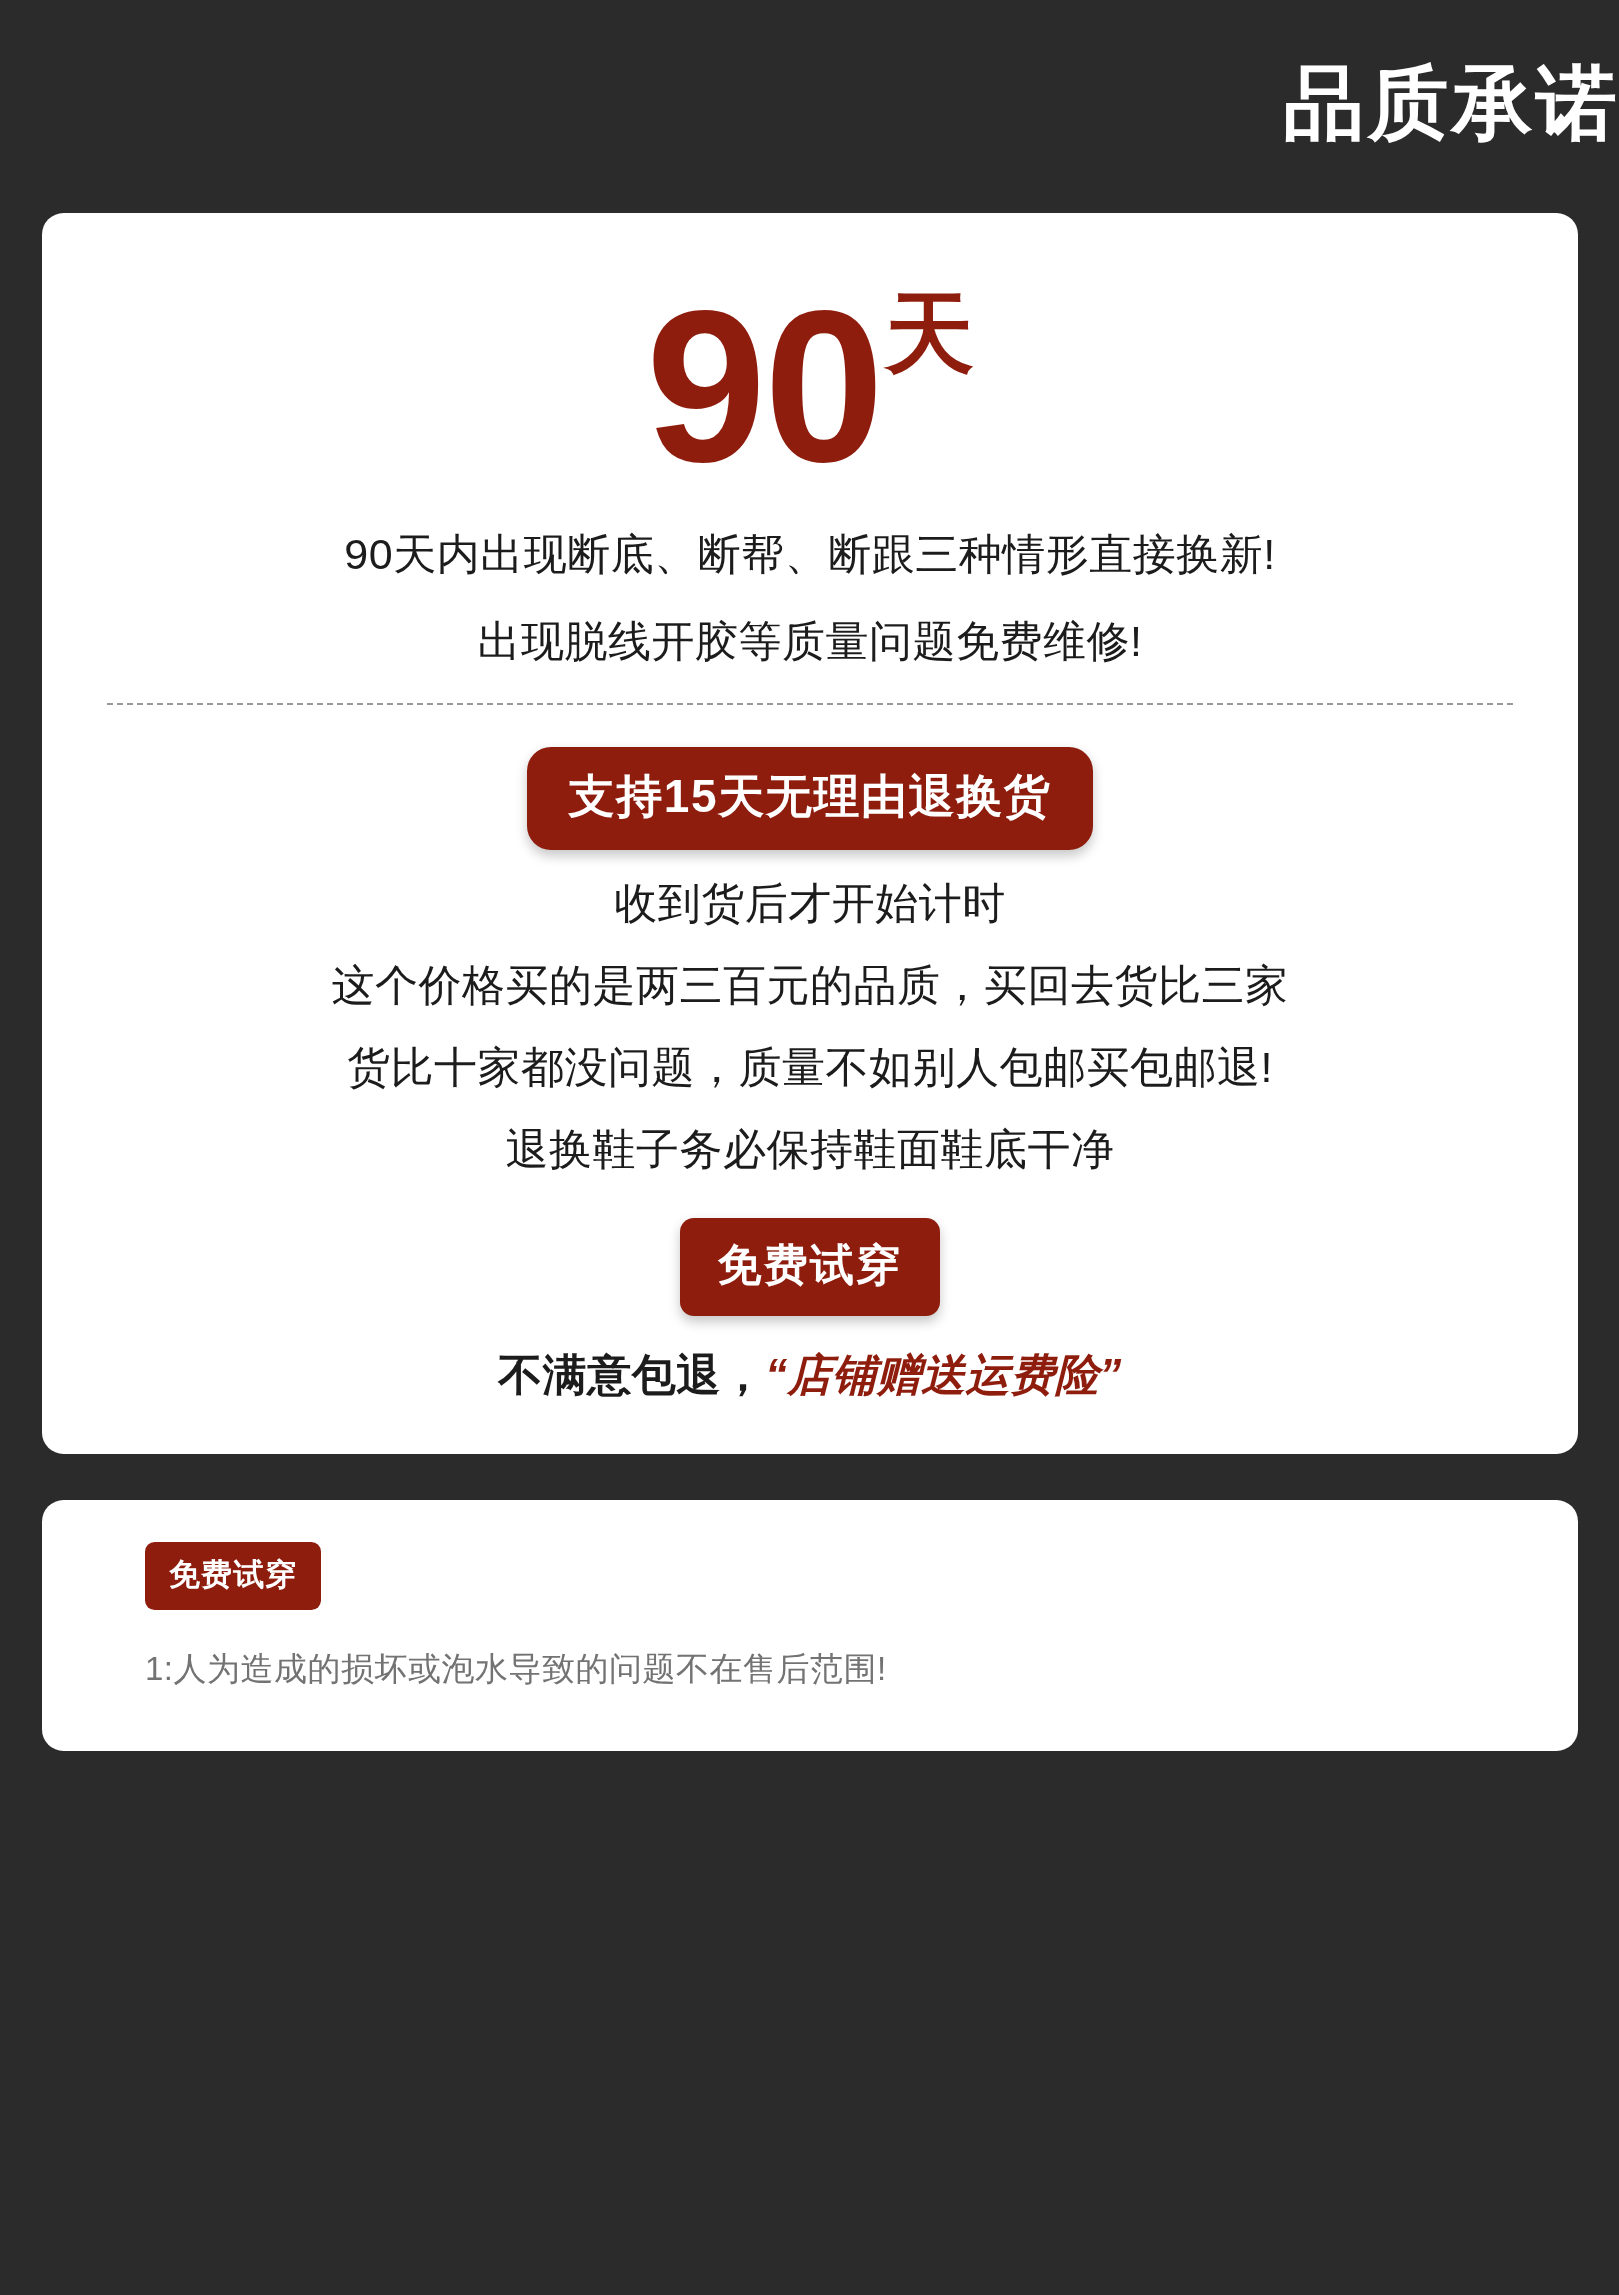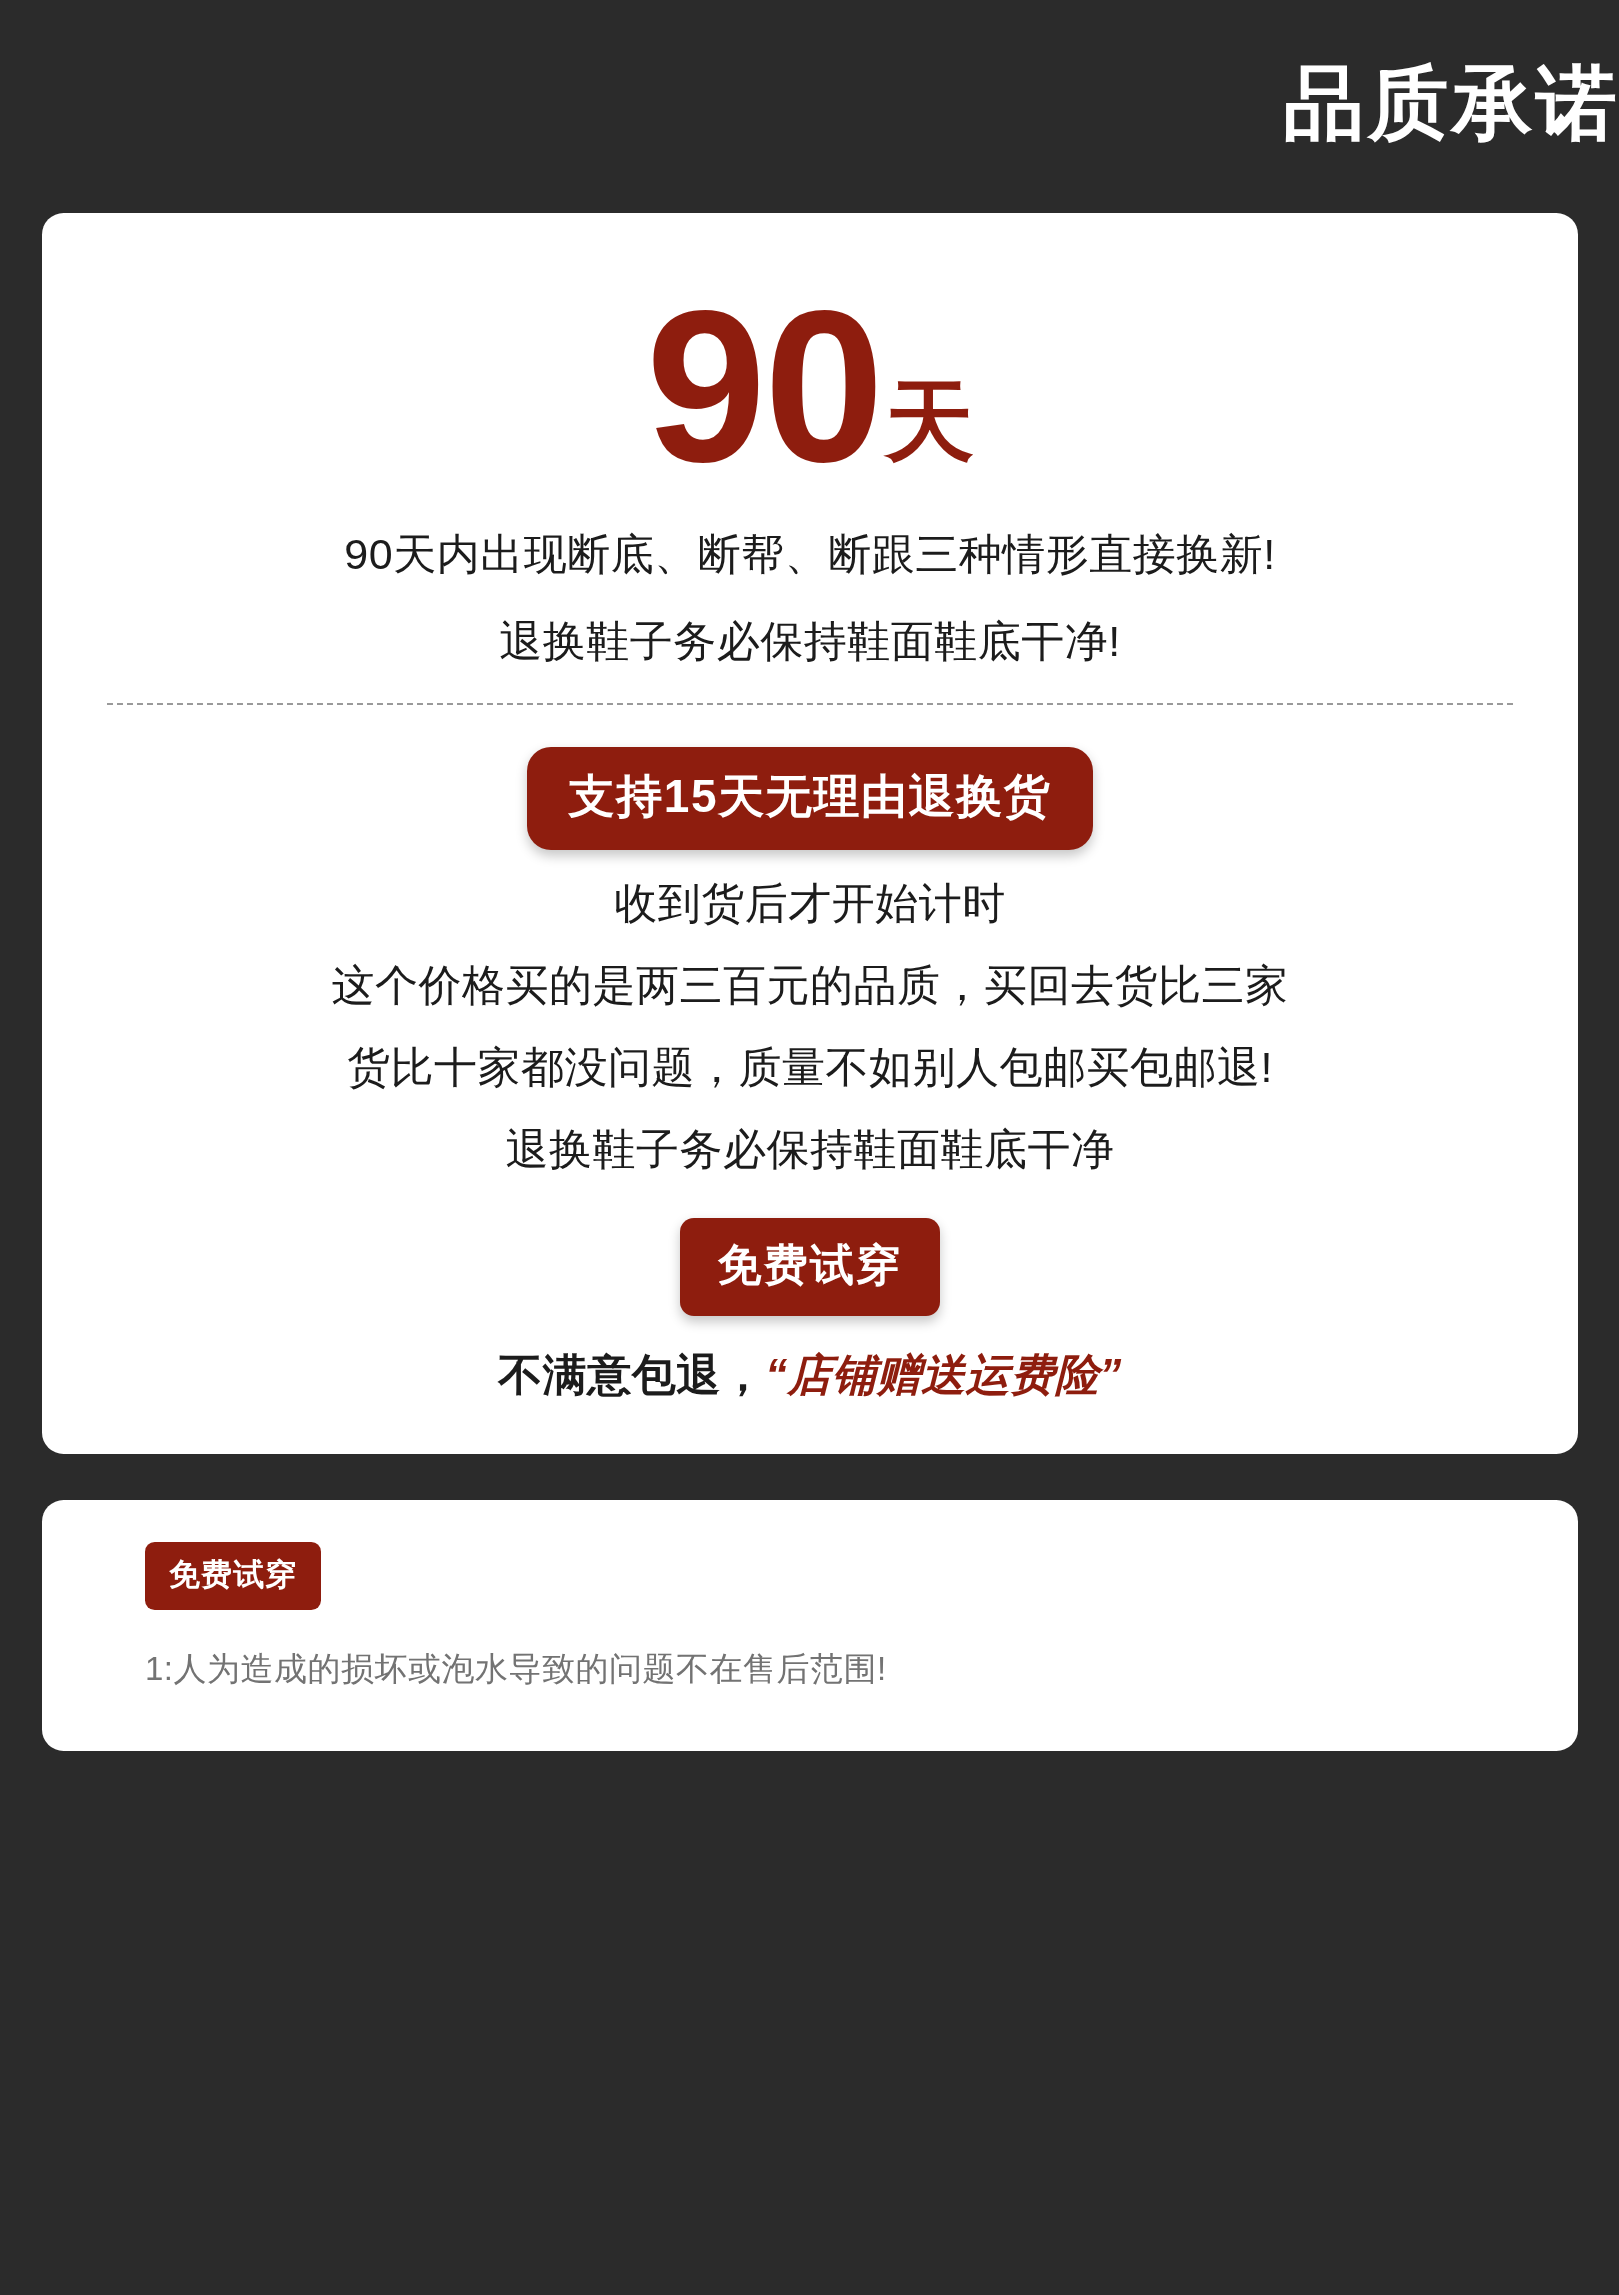--- a/index.html
+++ b/index.html
@@ -35,21 +35,20 @@
     margin: 0 42px;
     box-sizing: border-box;
   }
   .card-main {
     margin-top: 65px;
     padding: 76px 49px 49px 49px;
     text-align: center;
   }
   .headline {
     display: flex;
-    align-items: flex-end;
     justify-content: center;
     line-height: 1;
   }
   .headline .num {
     color: #8e1d0e;
     font-size: 216px;
     font-weight: bold;
     letter-spacing: -2.2px;
     line-height: 0.9;
   }
@@ -159,21 +158,21 @@
 
   <div class="card card-main">
 
     <div class="headline">
       <span class="num">90</span>
       <span class="unit">天</span>
     </div>
 
 
     <div class="desc-line first">90天内出现断底、断帮、断跟三种情形直接换新!</div>
-    <div class="desc-line">退换鞋子务必保持鞋面鞋底干净!</div>
+    <div class="desc-line">出现脱线开胶等质量问题免费维修!</div>
 
     <div class="divider"></div>
 
     <div>
       <span class="pill">支持15天无理由退换货</span>
     </div>
 
     <div class="body-line">收到货后才开始计时</div>
     <div class="body-line">这个价格买的是两三百元的品质，买回去货比三家</div>
     <div class="body-line">货比十家都没问题，质量不如别人包邮买包邮退!</div>

